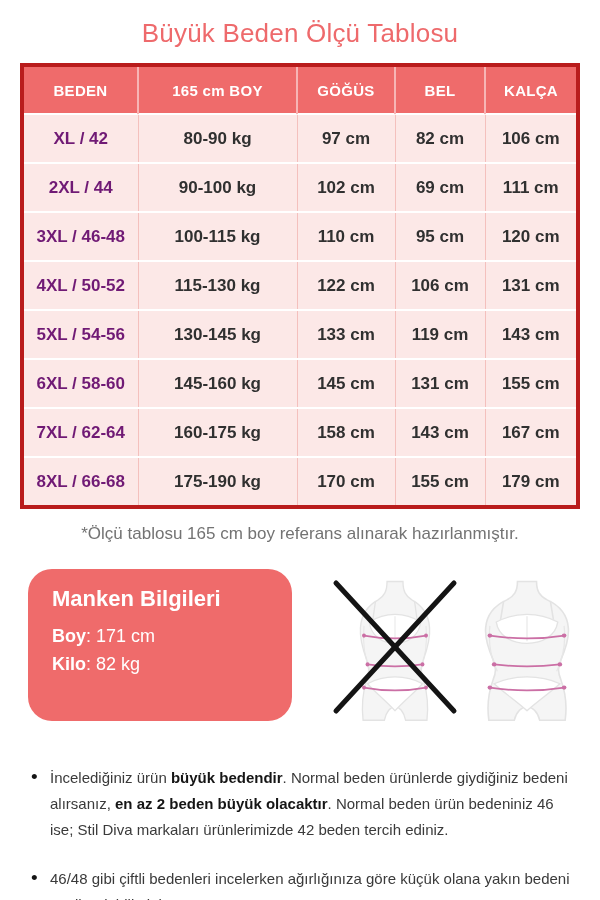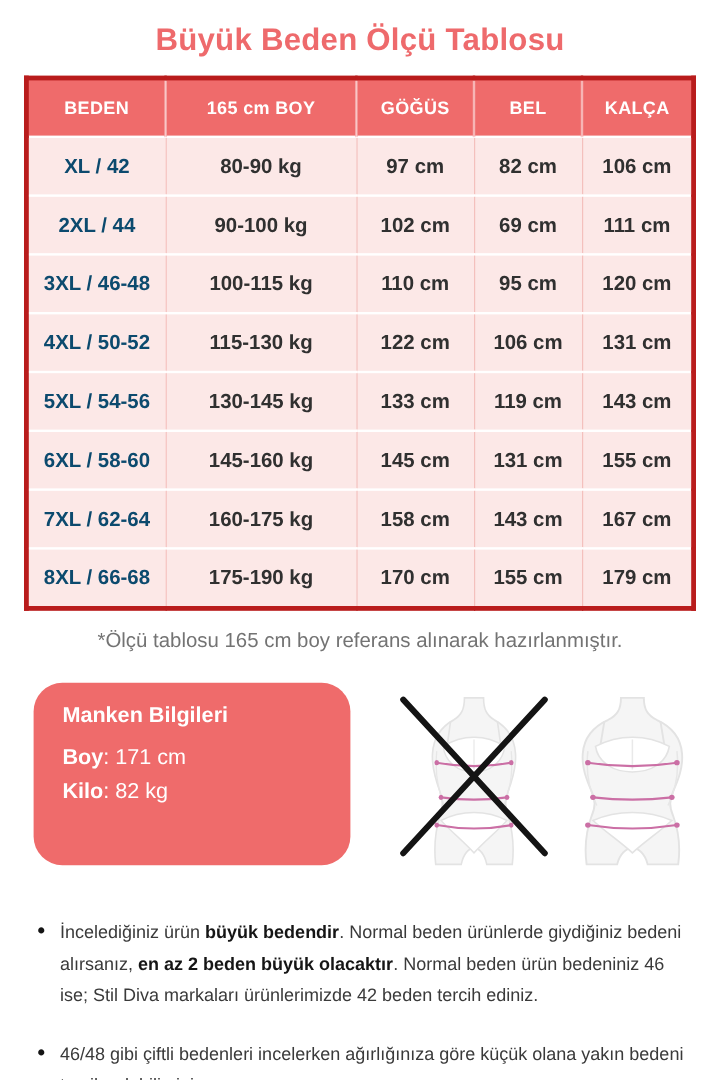--- a/index.html
+++ b/index.html
@@ -3,21 +3,21 @@
 <meta charset="utf-8">
 <style>
   html,body{margin:0;padding:0;}
   body{
     width:600px;height:900px;background:#ffffff;
     font-family:"Liberation Sans","DejaVu Sans",sans-serif;
     color:#3a3a3a;overflow:hidden;
   }
   .page-title{
     text-align:center;
-    font-size:26px;font-weight:700;letter-spacing:.2px;
+    font-size:26px;font-weight:400;letter-spacing:.2px;
     color:#ee6a6c;margin:18px 0 14px 0;
   }
   
   table.size-table{
     border-collapse:collapse;table-layout:fixed;
     width:556px;margin:0 auto;
     border:4px solid #b91c1c;
   }
   .size-table col:nth-child(1){width:116px;}
   .size-table col:nth-child(2){width:159px;}
@@ -31,32 +31,32 @@
     border-left:2px solid rgba(255,255,255,.5);
   }
   .size-table th:first-child{border-left:none;}
   .size-table td{
     background:#fce8e7;height:45px;text-align:center;
     font-size:17px;color:#303030;
     border-top:2px solid #ffffff;
     border-left:1px solid #f4c0bd;
     font-weight:bold;
   }
-  .size-table td:first-child{border-left:none;font-weight:700;color:#0c4a6e;}
+  .size-table td:first-child{border-left:none;font-weight:700;color:#701a75;}
   .footnote{
     text-align:center;font-size:17px;color:#737373;margin-top:15px;
   }
   
   .mid-band{position:relative;height:176px;margin-top:10px;}
   .model-box{
     position:absolute;left:28px;top:8px;width:264px;height:152px;
     background:#ef6b6b;border-radius:24px;color:#ffffff;
     box-sizing:border-box;padding:17px 10px 0 24px;
   }
-  .model-box-title{font-size:18px;font-weight:800;margin-bottom:10px;}
+  .model-box-title{font-size:22px;font-weight:800;margin-bottom:10px;}
   .model-line{font-size:18px;line-height:28px;}
   .model-label{font-weight:700;}
   .figures{position:absolute;right:20px;top:14px;display:flex;gap:26px;}
   .figure-wrap{position:relative;width:106px;height:150px;}
   .x-overlay{position:absolute;left:-10px;top:2px;width:126px;height:140px;}
   
   ul.notes{list-style:none;margin:28px 26px 0 30px;padding:0;}
   ul.notes li{
     position:relative;padding-left:20px;margin-bottom:23px;
     font-size:15px;line-height:26px;color:#3a3a3a;

